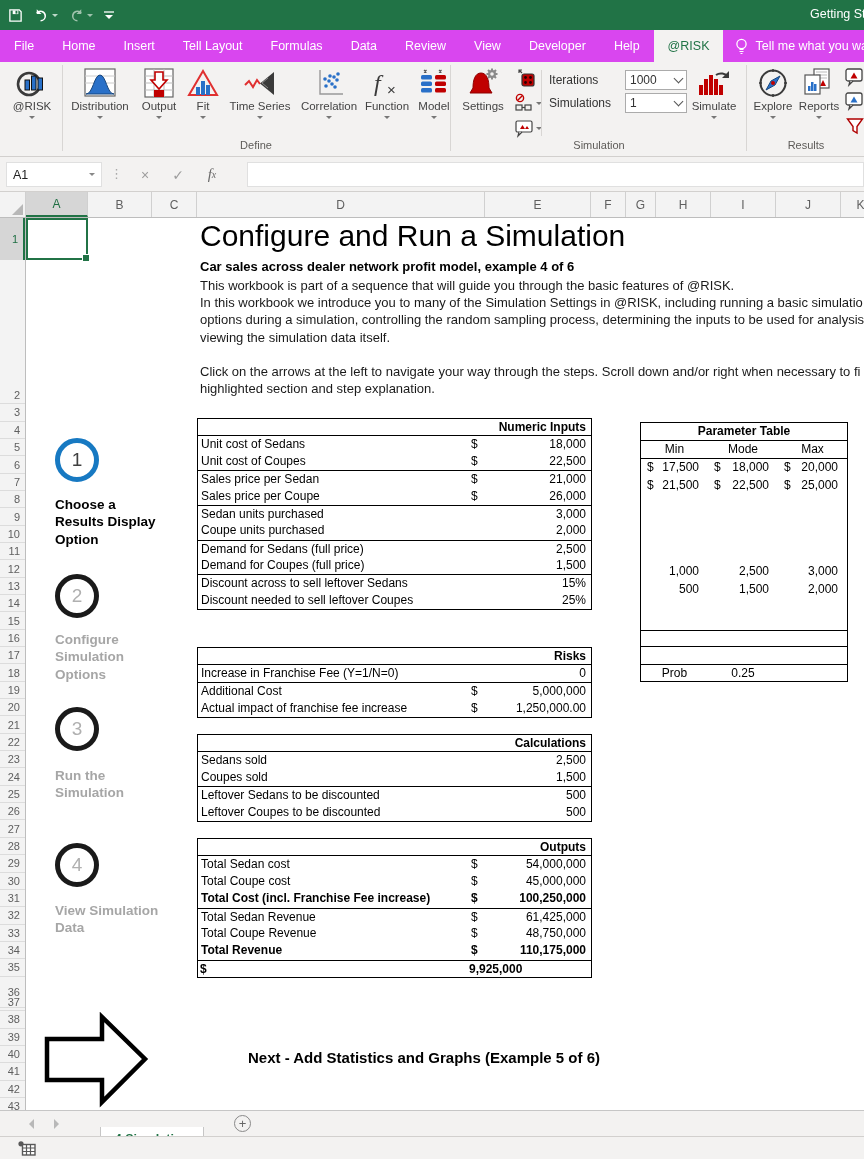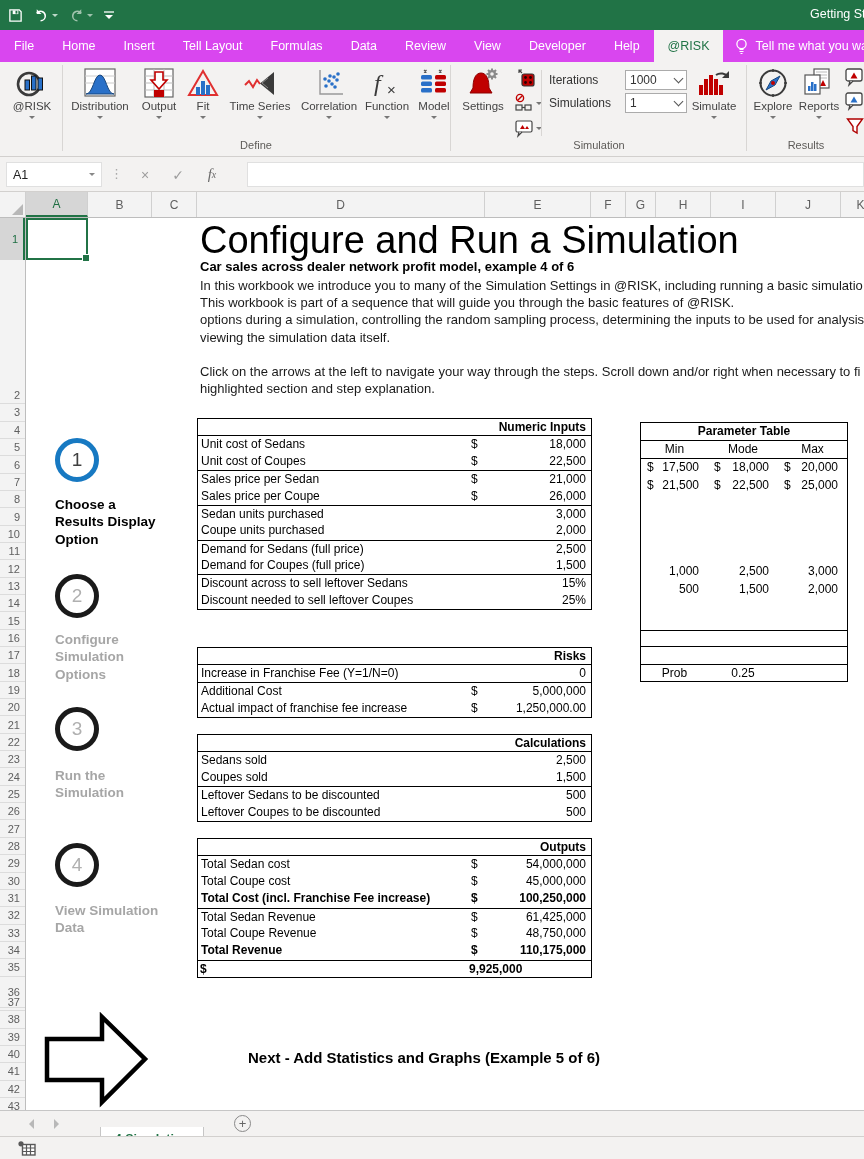--- a/index.html
+++ b/index.html
@@ -45,21 +45,21 @@
   #cornercell{position:absolute;left:0;top:0;width:26px;height:25px;border-right:1px solid #d0d0d0;box-sizing:border-box;}
   #cornertri{position:absolute;right:2px;bottom:2px;width:0;height:0;border-left:11px solid transparent;border-bottom:11px solid #b8b8b8;}
   
   #rowheads{left:0;top:218px;width:26px;height:892px;background:#f3f3f3;border-right:1px solid #bdbdbd;box-sizing:border-box;}
   .rowhead{position:absolute;left:0;width:25px;font-size:11px;color:#5f5f5f;text-align:right;padding-right:5px;box-sizing:border-box;border-bottom:1px solid #dcdcdc;display:flex;align-items:center;justify-content:flex-end;}
   #rowhead1{position:absolute;left:0;top:0;width:25px;height:42px;background:#d6d6d6;border-right:2px solid #217346;color:#1e6e42;font-size:11px;display:flex;align-items:center;justify-content:flex-end;padding-right:5px;box-sizing:border-box;}
   
   #sel{left:26px;top:218px;width:62px;height:42px;border:2px solid #217346;box-sizing:border-box;}
   #selhandle{position:absolute;right:-4px;bottom:-4px;width:6px;height:6px;background:#217346;border:1px solid #fff;}
   
-  #sheettitle{left:200px;top:219px;font-size:38px;color:#000;white-space:nowrap;}
+  #sheettitle{left:200px;top:219px;font-size:30px;color:#000;white-space:nowrap;}
   #subtitle{left:200px;top:259px;font-size:13px;font-weight:bold;white-space:nowrap;}
   #paras{left:200px;top:277px;font-size:13px;color:#1a1a1a;}
   #paras div{height:17.2px;line-height:17.2px;white-space:nowrap;}
   .stepcircle{position:absolute;left:55px;width:44px;height:44px;border-radius:50%;border:5px solid #1a1a1a;box-sizing:border-box;display:flex;align-items:center;justify-content:center;font-size:19px;color:#b0b0b0;background:#fff;}
   .stepcircle.active{border-color:#1779c2;color:#404040;}
   .steplabel{position:absolute;left:55px;font-size:13.5px;font-weight:bold;line-height:17.3px;color:#a6a6a6;white-space:nowrap;}
   .steplabel.active{color:#000;}
   
   .xtable{position:absolute;background:#fff;border:1px solid #000;font-size:12px;color:#000;box-sizing:border-box;}
   .xtable .hd{font-weight:bold;text-align:right;border-bottom:1px solid #000;padding-right:5px;height:16.8px;line-height:16.8px;box-sizing:border-box;}
@@ -479,22 +479,22 @@
     <div class="rowhead" style="top: 879.94px; height: 17.34px;">43</div>
   </div>
 
 <div class="abs" id="sel">
     <div id="selhandle"></div>
   </div>
 
 <div class="abs" id="sheettitle">Configure and Run a Simulation</div>
 <div class="abs" id="subtitle">Car sales across dealer network profit model, example 4 of 6</div>
 <div class="abs" id="paras">
+    <div>This workbook is part of a sequence that will guide you through the basic features of @RISK.</div>
     <div>In this workbook we introduce you to many of the Simulation Settings in @RISK, including running a basic simulatio</div>
-    <div>This workbook is part of a sequence that will guide you through the basic features of @RISK.</div>
     <div>options during a simulation, controlling the random sampling process, determining the inputs to be used for analysis</div>
     <div>viewing the simulation data itself.</div>
     <div></div>
     <div>Click on the arrows at the left to navigate your way through the steps. Scroll down and/or right when necessary to fi</div>
     <div>highlighted section and step explanation.</div>
   </div>
 
 <div id="steps">
     <div class="stepcircle active" style="top: 438px;">1</div>
     <div class="steplabel active" style="top: 496px;">

